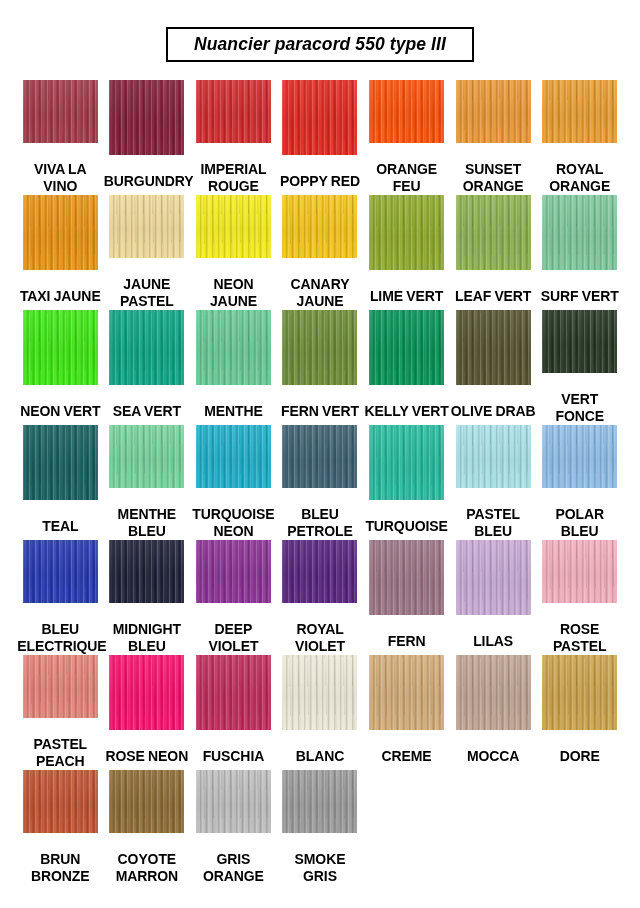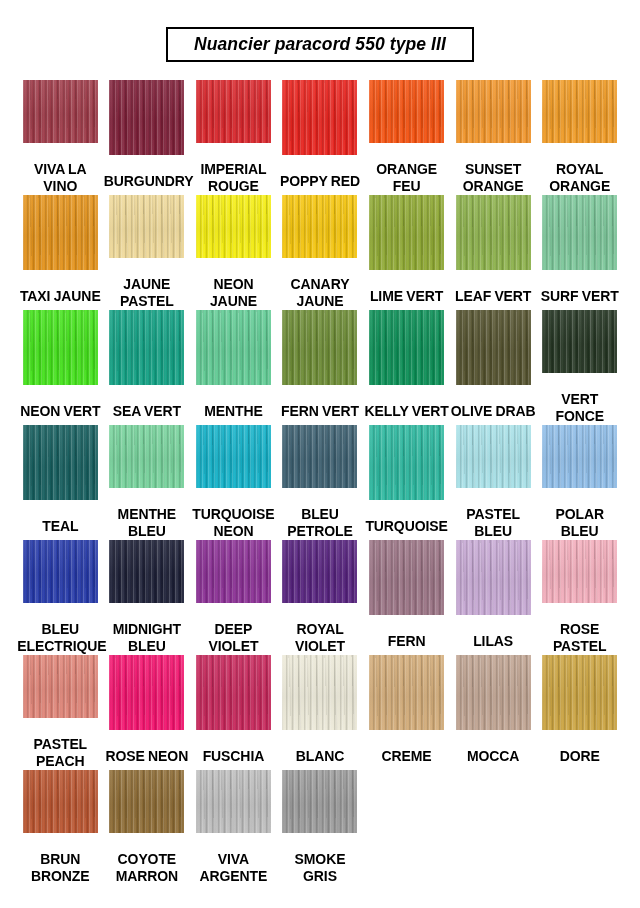--- a/index.html
+++ b/index.html
@@ -293,21 +293,21 @@
       <div class="cell">
         <div class="swatch" style="background-color: rgb(185, 84, 47);"></div>
         <div class="label">BRUN BRONZE</div>
       </div>
       <div class="cell">
         <div class="swatch" style="background-color: rgb(140, 106, 51);"></div>
         <div class="label">COYOTE MARRON</div>
       </div>
       <div class="cell">
         <div class="swatch" style="background-color: rgb(189, 189, 189);"></div>
-        <div class="label">VIVA ARGENTE</div>
+        <div class="label">GRIS ORANGE</div>
       </div>
       <div class="cell">
         <div class="swatch" style="background-color: rgb(154, 154, 154);"></div>
         <div class="label">SMOKE GRIS</div>
       </div>
     </div>
 
 </div>
 
 </body></html>

